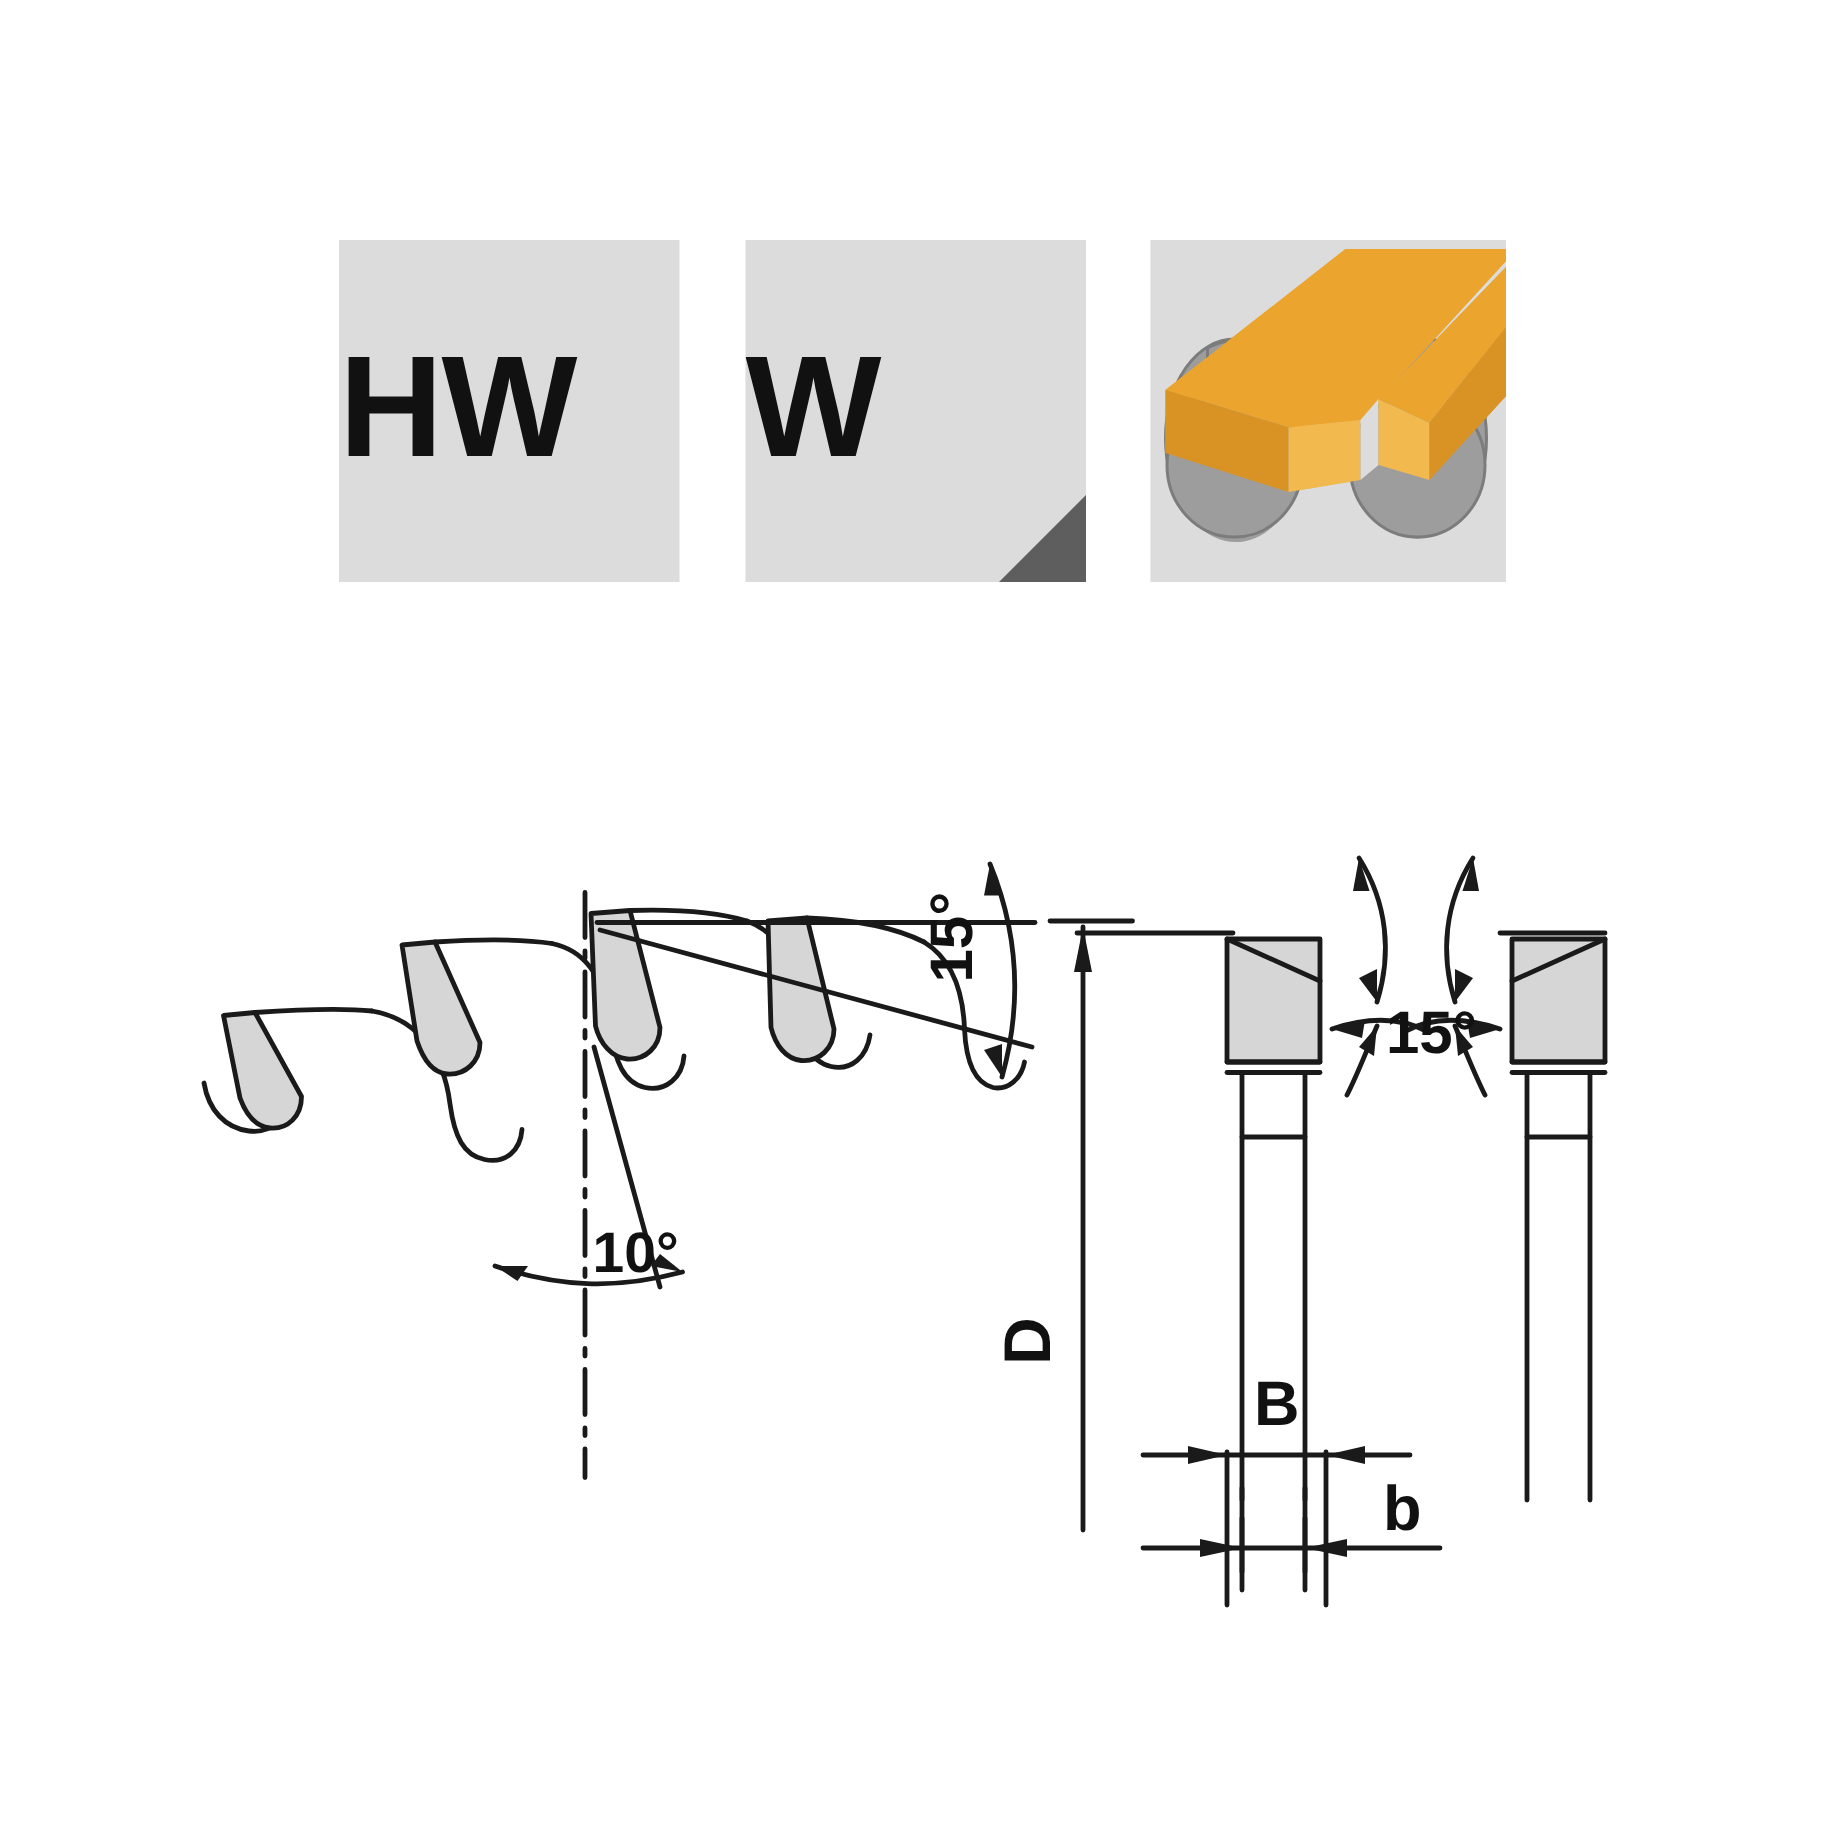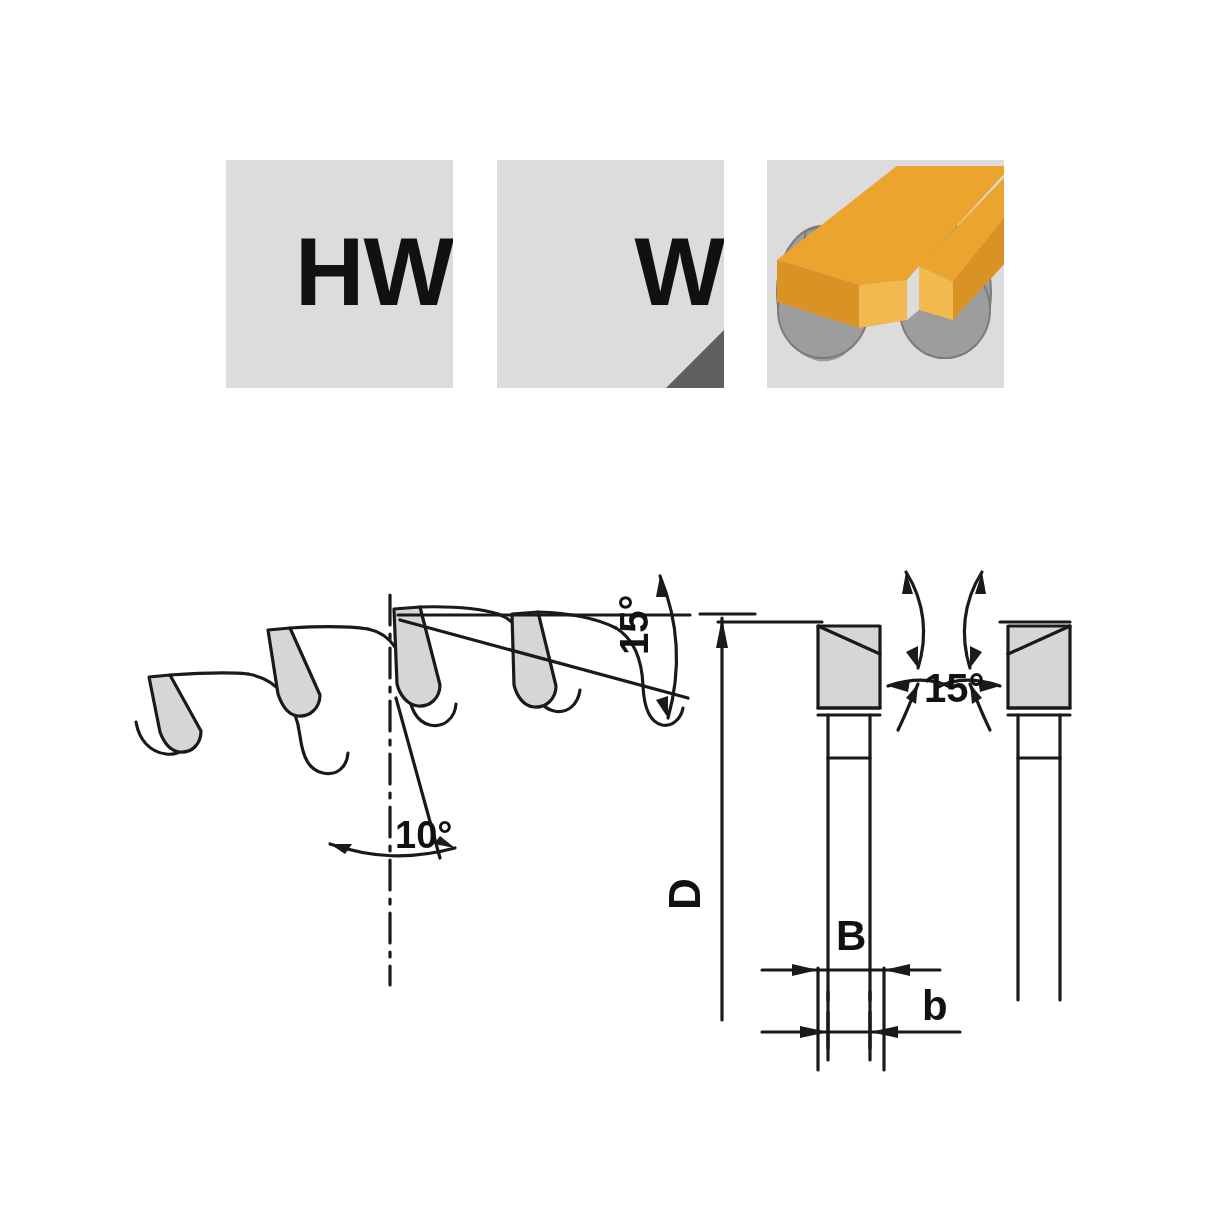--- a/index.html
+++ b/index.html
@@ -33,21 +33,21 @@
     overflow: hidden;
   }
   .badge-hw { left: 226px; top: 160px; width: 227px; height: 228px; }
   .badge-w  { left: 497px; top: 160px; width: 227px; height: 228px; }
   .badge-pic{ left: 767px; top: 160px; width: 237px; height: 228px; }
   .badge-label {
     position: absolute;
     left: 0; right: 0;
     top: 50%;
     transform: translateY(-52%);
-    text-align: right;
+    text-align: left;
     font-weight: bold;
     font-size: 96px;
     line-height: 1;
     color: #111111;
     letter-spacing: -1px;
   }
   .corner-tri {
     position: absolute;
     right: 0;
     bottom: 0;

